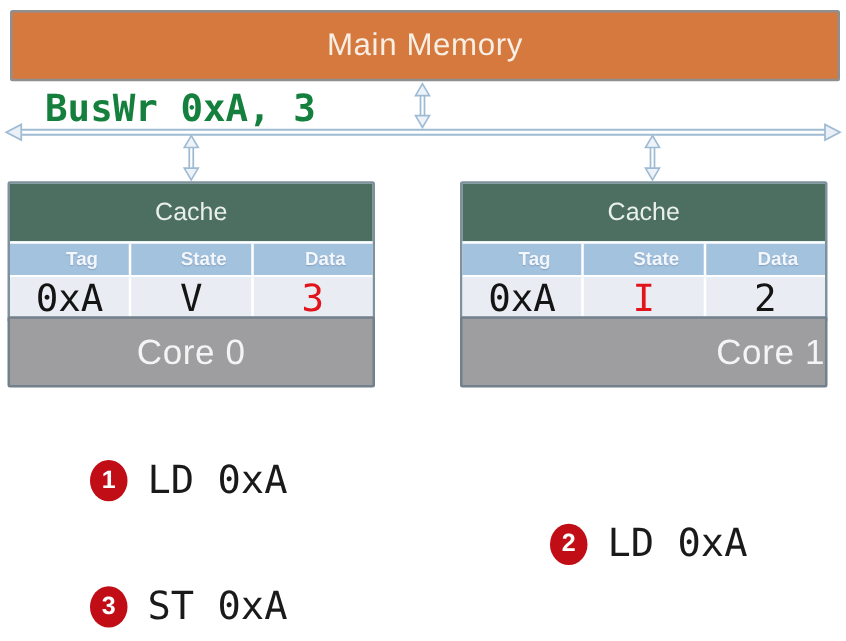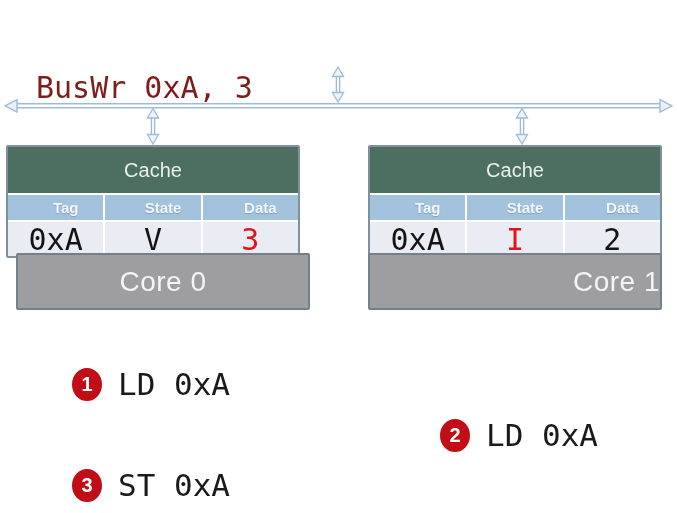--- a/index.html
+++ b/index.html
@@ -12,21 +12,21 @@
   
   .memory{
     position:absolute;left:8px;top:8px;width:664px;height:57px;box-sizing:border-box;
     background:#D6793F;border:2px solid #8F8F8F;border-radius:2px;
     display:flex;align-items:center;justify-content:center;
     color:#F8EFE4;font-size:25px;letter-spacing:.5px;
   }
 
   
   .bus-label{
-    position:absolute;left:36px;top:70px;font-size:30px;color:#7f1d1d;white-space:pre;
+    position:absolute;left:36px;top:70px;font-size:30px;color:#15803d;white-space:pre;font-weight:bold;
   }
 
   
   .arrows{position:absolute;left:0;top:0;width:677px;height:513px;pointer-events:none;}
 
   
   .cache{
     position:absolute;top:145px;width:294px;box-sizing:border-box;
     border:2px solid #7E929E;background:#fff;border-radius:2px;
   }
@@ -55,21 +55,21 @@
   .cache-val:not(:last-child){border-right:2px solid #fff;}
   .red{color:#E3131B;}
 
   
   .core{
     position:absolute;top:253px;width:294px;height:57px;box-sizing:border-box;
     background:#9E9EA0;border:2px solid #72808C;border-radius:2px;
     display:flex;align-items:center;justify-content:center;
     color:#F4F4F4;font-size:28px;letter-spacing:.5px;
   }
-  .core-left{left:16px;}
+  .core-left{left:6px;}
   .core-right{left:368px;justify-content:flex-end;}
 
   
   .step{
     position:absolute;display:flex;align-items:center;gap:16px;
     font-size:31px;color:#1A1A1A;
   }
   .step-1{left:72px;top:366px;}
   .step-2{left:440px;top:417px;}
   .step-3{left:72px;top:467px;}
@@ -77,20 +77,23 @@
     width:30px;height:33px;border-radius:50%;background:#C00D16;flex:0 0 auto;
     display:flex;align-items:center;justify-content:center;
     color:#fff;font-family:"Liberation Sans",sans-serif;font-weight:bold;font-size:20px;
   }
 </style>
 </head>
 <body>
 
 <div class="canvas">
 
+  <div class="memory">
+    <span>Main Memory</span>
+  </div>
 
   <div class="bus-label mono">BusWr 0xA, 3</div>
 
   <svg class="arrows" viewBox="0 0 677 513">
     <g stroke="#9FBBD4" fill="#E9F0F7">
       <line x1="15" y1="103.8" x2="662" y2="103.8" fill="none" stroke-width="1.6"></line>
       <line x1="15" y1="107.8" x2="662" y2="107.8" fill="none" stroke-width="1.6"></line>
       <polygon points="5,105.8 17,99.6 17,112" stroke-width="1.4"></polygon>
       <polygon points="672,105.8 660,99.6 660,112" stroke-width="1.4"></polygon>
     </g>

